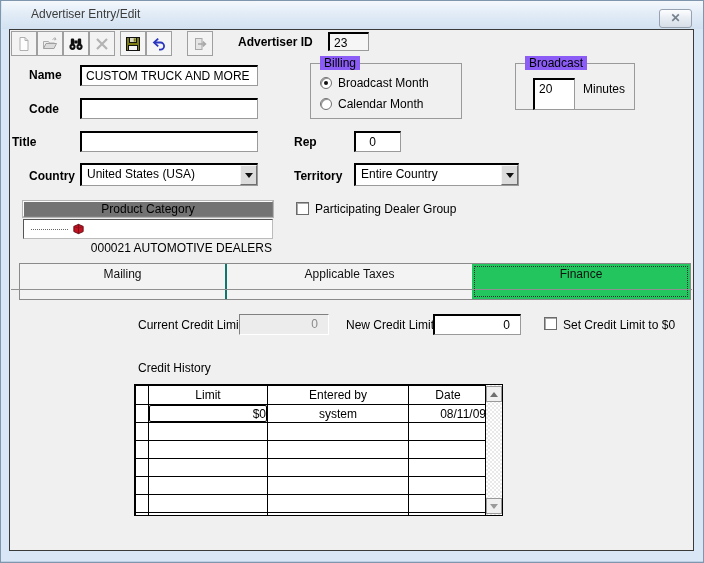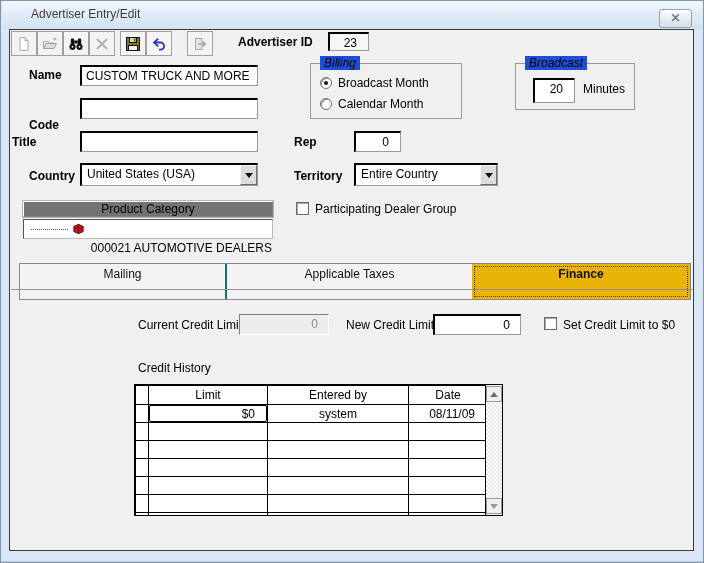--- a/index.html
+++ b/index.html
@@ -25,63 +25,63 @@
     display:flex;align-items:center;justify-content:center;}
   .tb.disabled{background:#f3f3f3;}
   .tb svg{display:block;}
 
   .blabel{position:absolute;font-size:12px;font-weight:bold;white-space:nowrap;}
   .rlabel{position:absolute;font-size:12px;white-space:nowrap;}
 
   
   .tfield{position:absolute;background:#fff;font-size:12px;line-height:15px;padding:2px 4px;white-space:nowrap;overflow:hidden;
     border-top:2px solid #000;border-left:2px solid #000;border-right:1px solid #9a9a9a;border-bottom:1px solid #9a9a9a;}
-  .tfield.right{text-align:right;padding-right:11px;}
+  .tfield.right{text-align:right;padding-right:24px;}
   .tfield.disabled{background:#ececec;color:#8a8a8a;
     border-top:1px solid #808080;border-left:1px solid #808080;border-right:1px solid #fff;border-bottom:1px solid #fff;}
 
   
   .combo{position:absolute;background:#fff;
     border-top:2px solid #000;border-left:2px solid #000;border-right:1px solid #9a9a9a;border-bottom:1px solid #9a9a9a;}
   .combo .ctext{position:absolute;left:5px;top:2px;font-size:12px;white-space:nowrap;}
   .combo .cbtn{position:absolute;right:0;top:0;bottom:0;width:17px;background:#dcdcdc;
     border:1px solid;border-color:#f6f6f6 #6e6e6e #6e6e6e #f6f6f6;
     display:flex;align-items:center;justify-content:center;}
   .arr-down{width:0;height:0;border-left:4px solid transparent;border-right:4px solid transparent;border-top:5px solid #111;}
 
   
   .group{position:absolute;border:1px solid #9a9a9a;}
-  .group .glabel{position:absolute;top:-8px;left:9px;background:#1d4ed8;padding:0 4px;font-size:12px;font-style:italic;}
+  .group .glabel{position:absolute;top:-8px;left:9px;background:#8b5cf6;padding:0 4px;font-size:12px;}
 
   
   .radio{position:absolute;width:12px;height:12px;border-radius:50%;background:#fff;border:1px solid #707070;
     box-shadow:inset 1px 1px 0 rgba(64,64,64,.55), inset -1px -1px 0 rgba(255,255,255,.95);}
   .radio.on::after{content:"";display:block;width:4px;height:4px;border-radius:50%;background:#111;margin:3px 0 0 3px;}
   .checkbox{position:absolute;width:13px;height:13px;background:#fff;border:1px solid #6b6b6b;
     box-shadow:inset 1px 1px 0 rgba(64,64,64,.45), inset -1px -1px 0 rgba(255,255,255,.95);}
 
   
   .pc-btn{position:absolute;background:#737373;border:1px solid;border-color:#fdfdfd #7e7e7e #7e7e7e #fdfdfd;
     outline:1px solid #b5b5b5;text-align:center;font-size:12px;line-height:14px;}
   .pc-item{position:absolute;background:#fff;display:flex;align-items:center;
     border-top:1px solid #555;border-left:1px solid #555;border-right:1px solid #bbb;border-bottom:1px solid #bbb;}
   .tree-dots{width:58px;height:0;border-top:1px dotted #666;margin-left:7px;}
   .pc-item .ptext{font-size:12px;margin-left:6px;white-space:nowrap;margin-top:38px;}
 
   
   .tabstrip{position:absolute;display:flex;background:#f3f3f3;border:1px solid #8a8a8a;}
   .tab{font-size:12px;text-align:center;line-height:20px;color:#111;}
   .tab.sep{border-left:2px solid #0f766e;}
-  .tab.active{outline:1px dotted #333;outline-offset:-3px;background:#eab308;font-weight:bold;}
+  .tab.active{outline:1px dotted #333;outline-offset:-3px;background:#22c55e;}
   .tabline{position:absolute;height:0;border-top:1px solid #909090;}
 
   
   .grid-wrap{position:absolute;border:1px solid #000;background:#fff;overflow:hidden;}
   .grid{border-collapse:collapse;table-layout:fixed;position:absolute;left:0;top:0;}
-  .grid td,.grid th{border:1px solid #000;font-size:12px;font-weight:normal;padding:0 12px;height:18px;
+  .grid td,.grid th{border:1px solid #000;font-size:12px;font-weight:normal;padding:0 1px;height:18px;
     overflow:hidden;white-space:nowrap;background:#fff;}
   .grid th{height:19px;text-align:center;}
   .grid td.sel{padding:0;}
   .grid td.a-right{text-align:right;}
   .grid td.a-center{text-align:center;}
   .grid td.focus-cell{box-shadow:inset 0 0 0 1px #000;border-radius:2px;}
   .vscroll{position:absolute;right:0;top:0;bottom:0;width:17px;border-left:1px solid #000;
     background-color:#e9e9e9;
     background-image:linear-gradient(45deg,#fff 25%,transparent 25%,transparent 75%,#fff 75%),
                      linear-gradient(45deg,#fff 25%,transparent 25%,transparent 75%,#fff 75%);
@@ -170,57 +170,57 @@
           </svg>
       </span>
     </div>
 
     <div class="blabel" style="left:228px;top:5px">Advertiser ID</div>
     <div class="tfield right" style="left:318px;top:2px;width:41px;height:19px;background:#f6f6f6">23</div>
 
     <div class="blabel" style="left:19px;top:38px">Name</div>
     <div class="tfield" style="left:70px;top:35px;width:178px;height:21px">CUSTOM TRUCK AND MORE</div>
 
-    <div class="blabel" style="left:19px;top:88px">Code</div>
+    <div class="blabel" style="left:19px;top:72px">Code</div>
     <div class="tfield" style="left:70px;top:68px;width:178px;height:21px"></div>
 
     <div class="blabel" style="left:2px;top:105px">Title</div>
     <div class="tfield" style="left:70px;top:101px;width:178px;height:21px"></div>
 
     <div class="blabel" style="left:284px;top:105px">Rep</div>
     <div class="tfield right" style="left:344px;top:101px;width:47px;height:21px">0</div>
 
     <div class="blabel" style="left:19px;top:139px">Country</div>
     <div class="combo" style="left:70px;top:133px;width:178px;height:23px">
       <span class="ctext">United States (USA)</span>
       <span class="cbtn">
           <span class="arr-down"></span>
         </span>
     </div>
 
     <div class="blabel" style="left:284px;top:139px">Territory</div>
-    <div class="combo" style="left:344px;top:133px;width:144px;height:23px">
+    <div class="combo" style="left:344px;top:133px;width:165px;height:23px">
       <span class="ctext">Entire Country</span>
       <span class="cbtn">
           <span class="arr-down"></span>
         </span>
     </div>
 
     <div class="group" style="left:300px;top:33px;width:152px;height:56px">
       <span class="glabel">Billing</span>
     </div>
     <span class="radio on" style="left:310px;top:47px"></span>
     <div class="rlabel" style="left:328px;top:46px">Broadcast Month</div>
     <span class="radio" style="left:310px;top:68px"></span>
     <div class="rlabel" style="left:328px;top:67px">Calendar Month</div>
 
     <div class="group" style="left:505px;top:33px;width:120px;height:47px">
       <span class="glabel">Broadcast</span>
     </div>
-    <div class="tfield right" style="left:523px;top:48px;width:42px;height:25px">20</div>
+    <div class="tfield right" style="left:523px;top:48px;width:42px;height:32px">20</div>
     <div class="rlabel" style="left:573px;top:52px">Minutes</div>
 
     <div class="pc-btn" style="left:13px;top:171px;width:250px;height:16px">
       <span>Product Category</span>
     </div>
     <div class="pc-item" style="left:13px;top:189px;width:250px;height:20px">
       <span class="tree-dots"></span>
       <span style="margin-left:4px;display:flex">
         <svg width="13" height="12" viewBox="0 0 14 12">
             <path d="M2 3.2 L7 1 L12 3.2 L12 8.8 L7 11 L2 8.8 Z" fill="#c41320" stroke="#5d0a12"></path>

